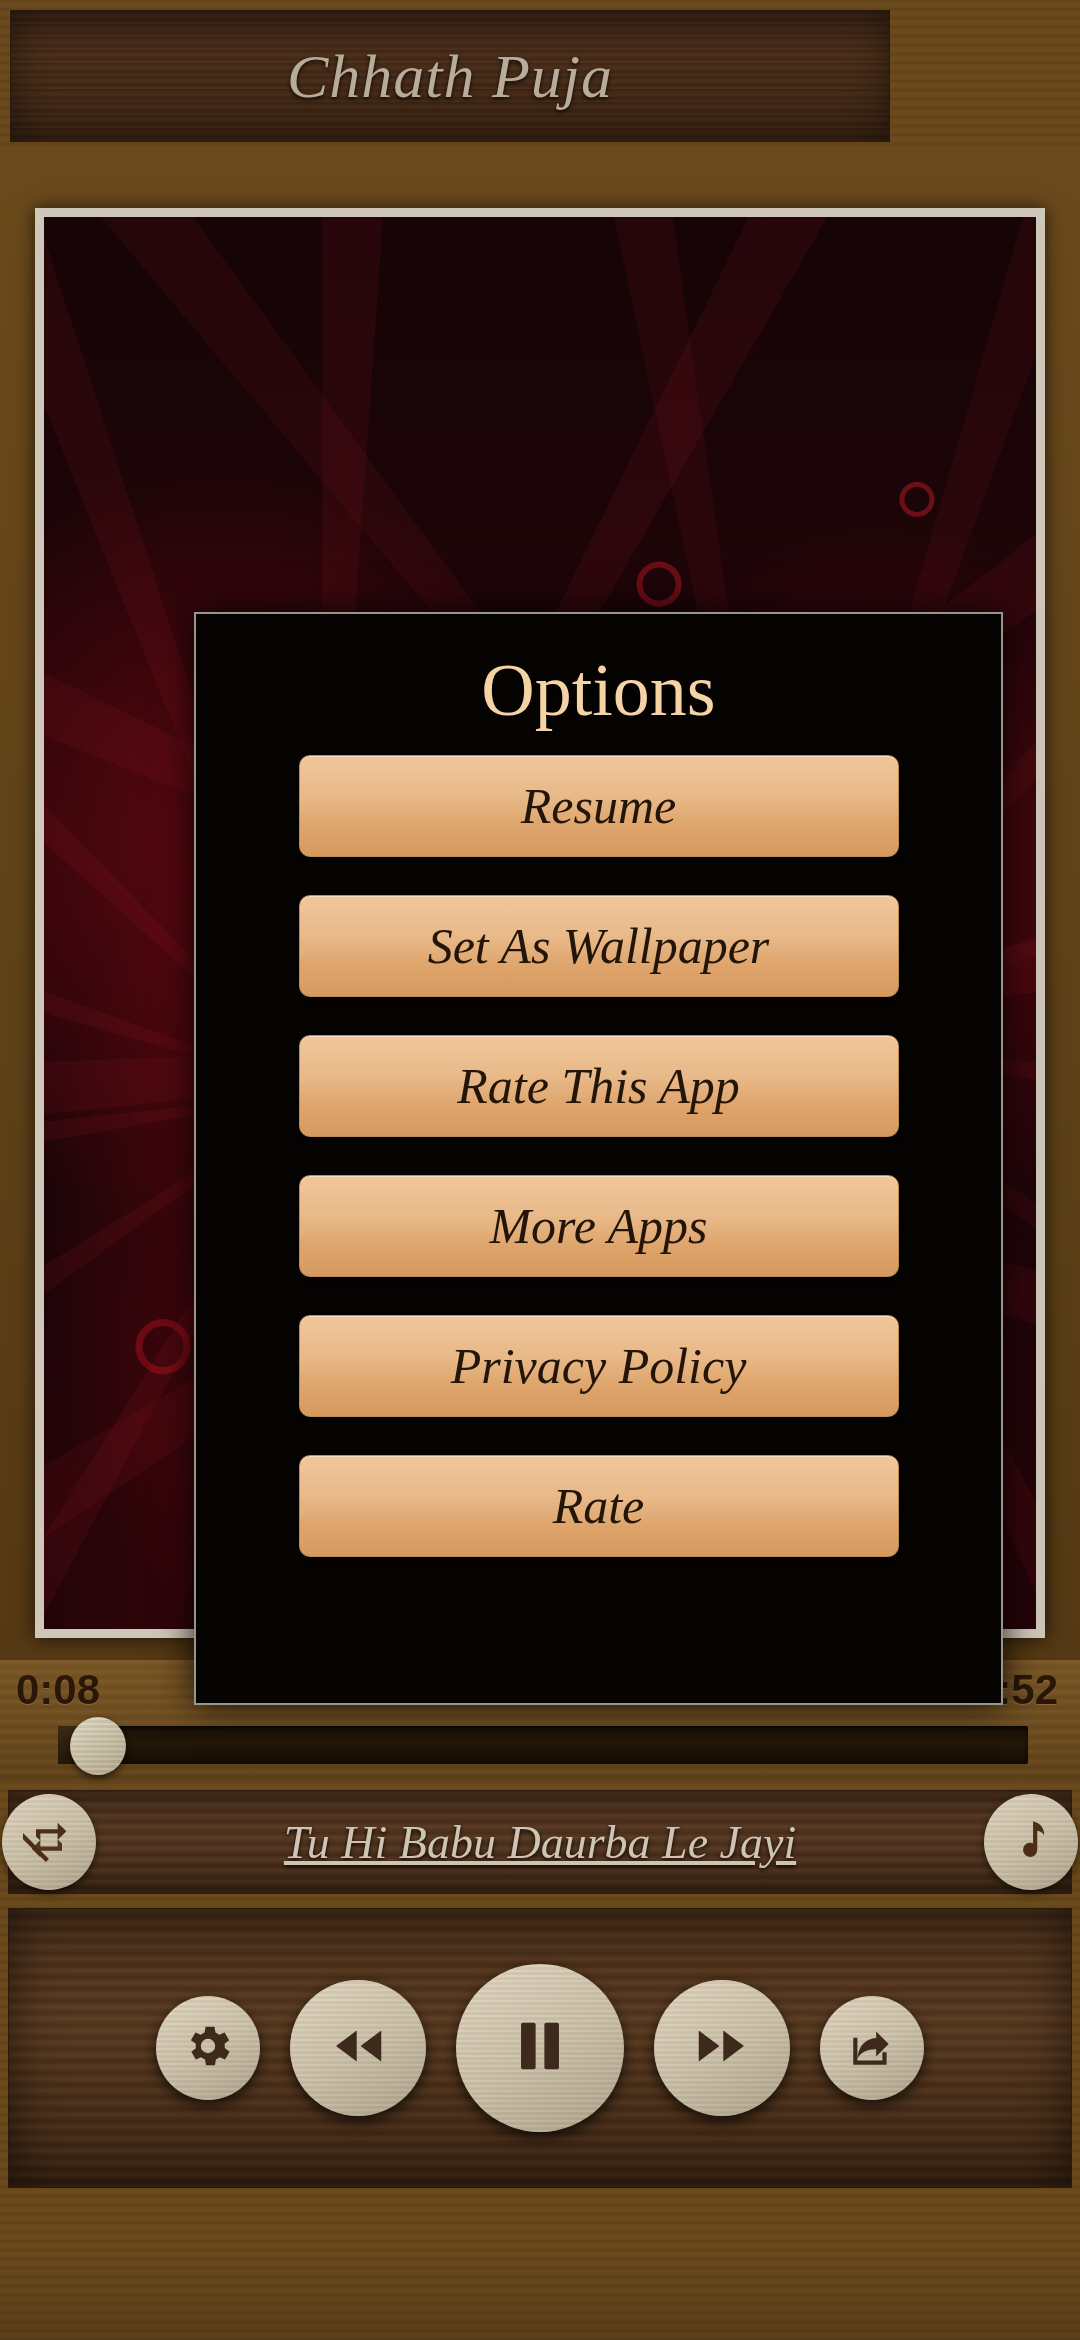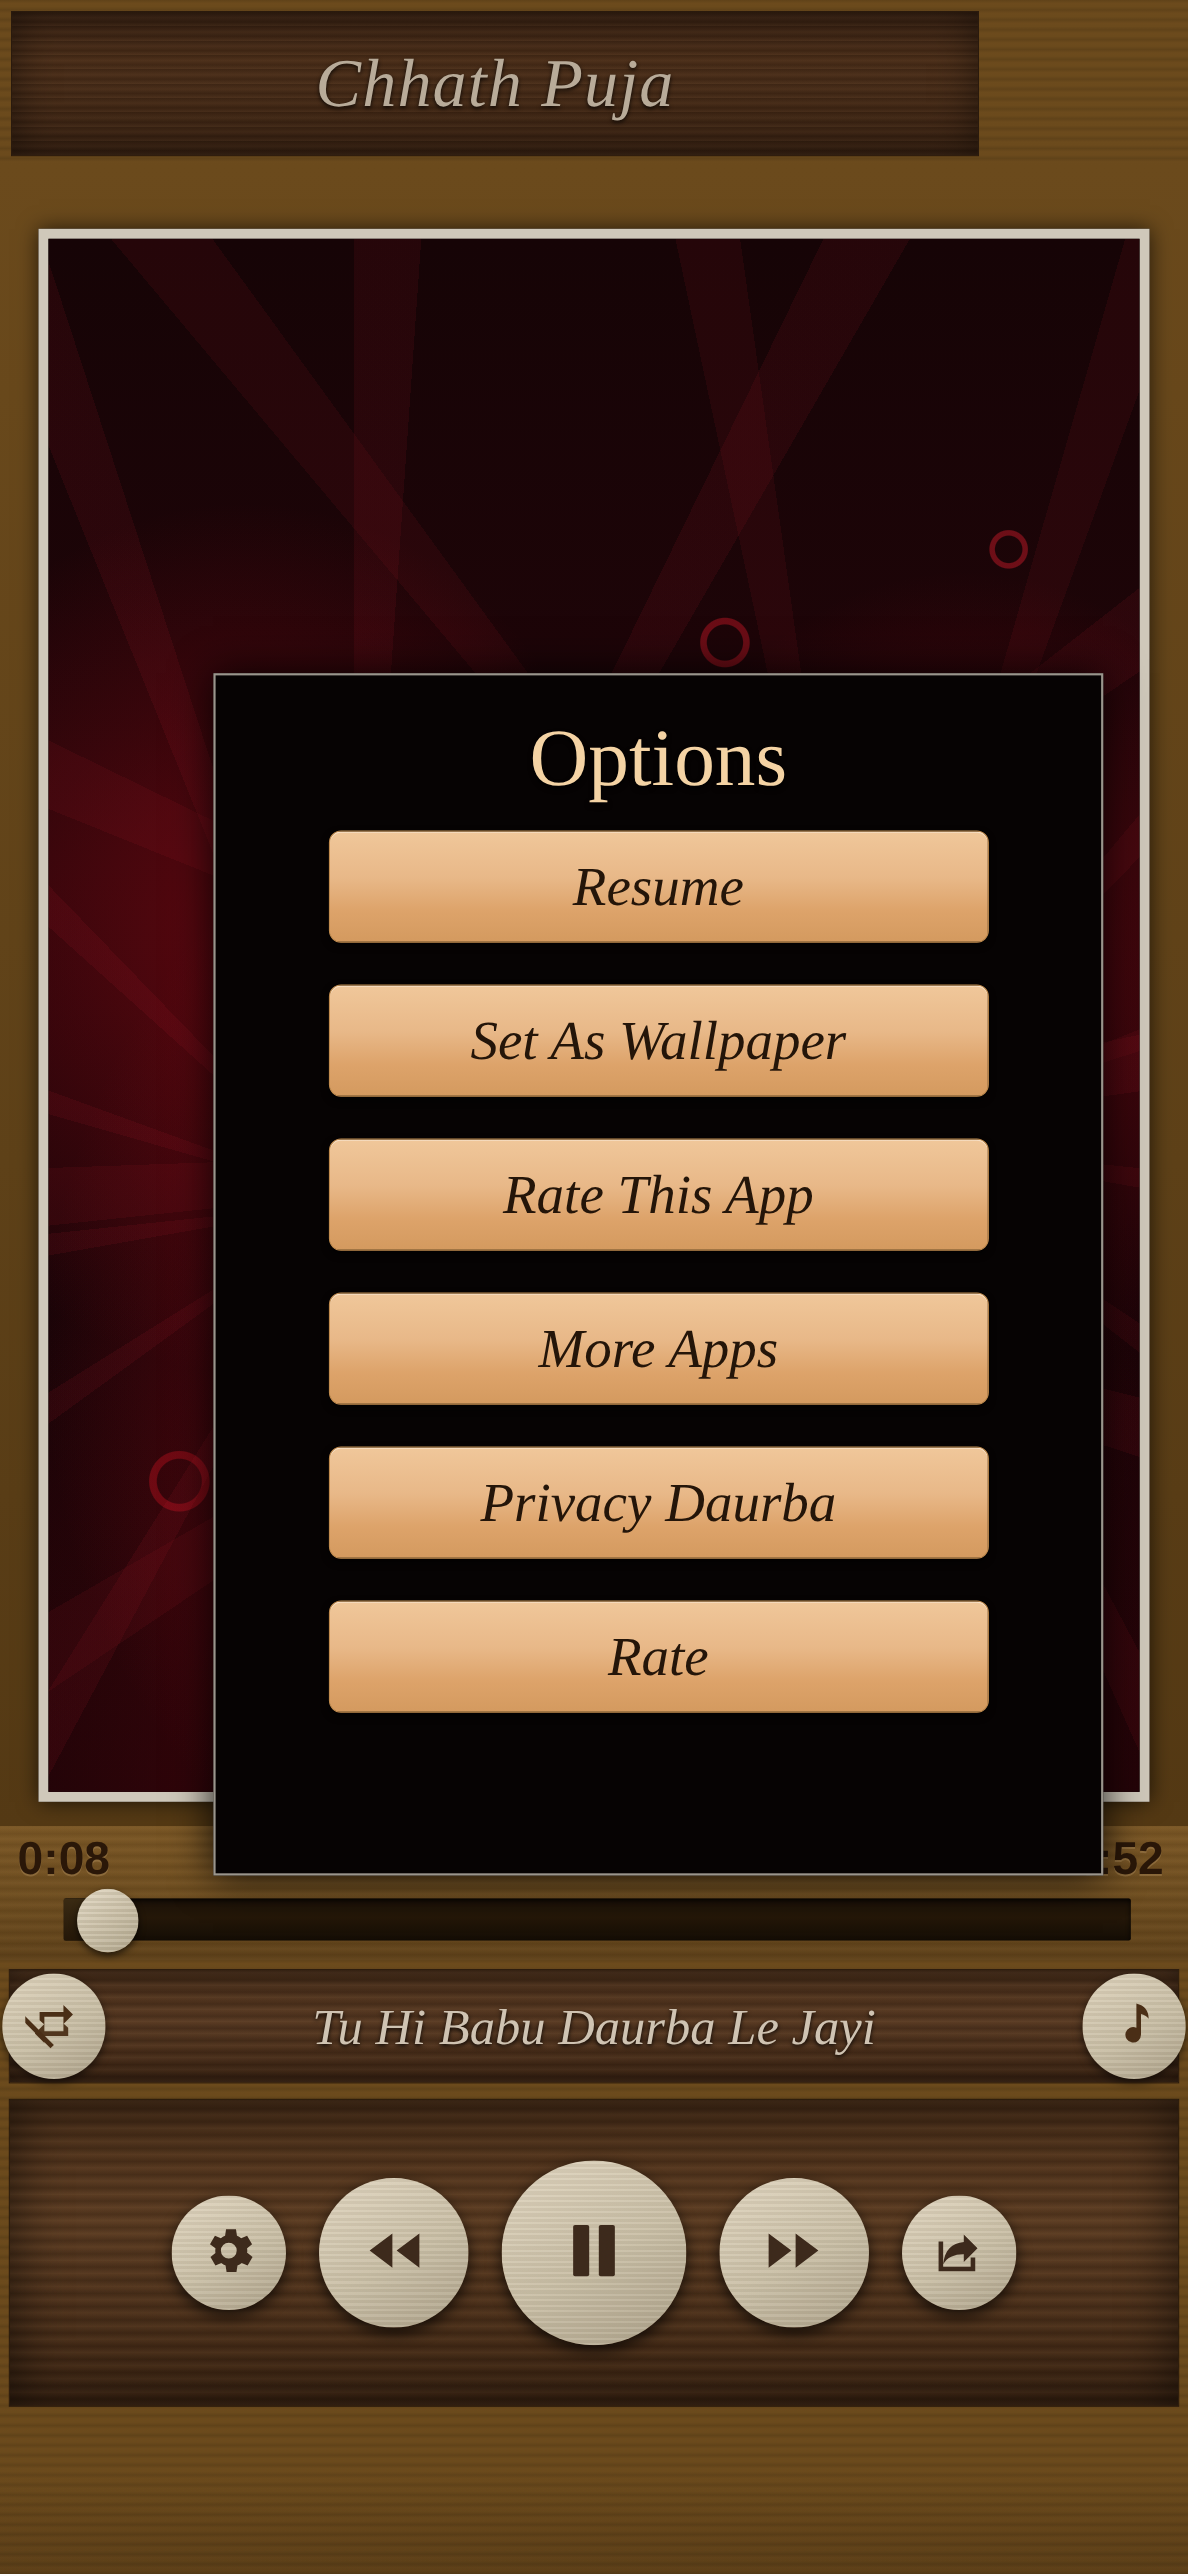--- a/index.html
+++ b/index.html
@@ -123,20 +123,21 @@
       linear-gradient(180deg,#4b2f1a 0%, #563720 45%, #3f2614 100%);
     border:1px solid #2d1c0e;
     display:flex; align-items:center; justify-content:center;
     box-shadow: inset 0 0 26px rgba(0,0,0,0.55);
   }
   #songrow .song {
     font-size:46px; color:#cfc3b2; font-style:italic;
     font-family:"Liberation Serif", serif;
     text-shadow:0 2px 4px rgba(0,0,0,0.85);
     white-space:nowrap;
+    text-decoration:underline;
   }
   .sidebtn {
     position:absolute; top:1794px; width:94px; height:96px; border-radius:50%;
     background:
       repeating-linear-gradient(0deg, rgba(255,255,255,0.07) 0 2px, rgba(0,0,0,0.04) 2px 5px),
       linear-gradient(150deg,#ded3bc 0%, #c8bda4 55%, #aca189 100%);
     display:flex; align-items:center; justify-content:center;
     box-shadow:0 3px 9px rgba(0,0,0,0.6);
   }
   #repeatbtn { left:2px; }
@@ -291,21 +292,21 @@
         <div class="mbtn">
           <span>Set As Wallpaper</span>
         </div>
         <div class="mbtn">
           <span>Rate This App</span>
         </div>
         <div class="mbtn">
           <span>More Apps</span>
         </div>
         <div class="mbtn">
-          <span>Privacy Daurba</span>
+          <span>Privacy Policy</span>
         </div>
         <div class="mbtn">
           <span>Rate</span>
         </div>
       </div>
   </div>
 
 </div>
 
 </body></html>

